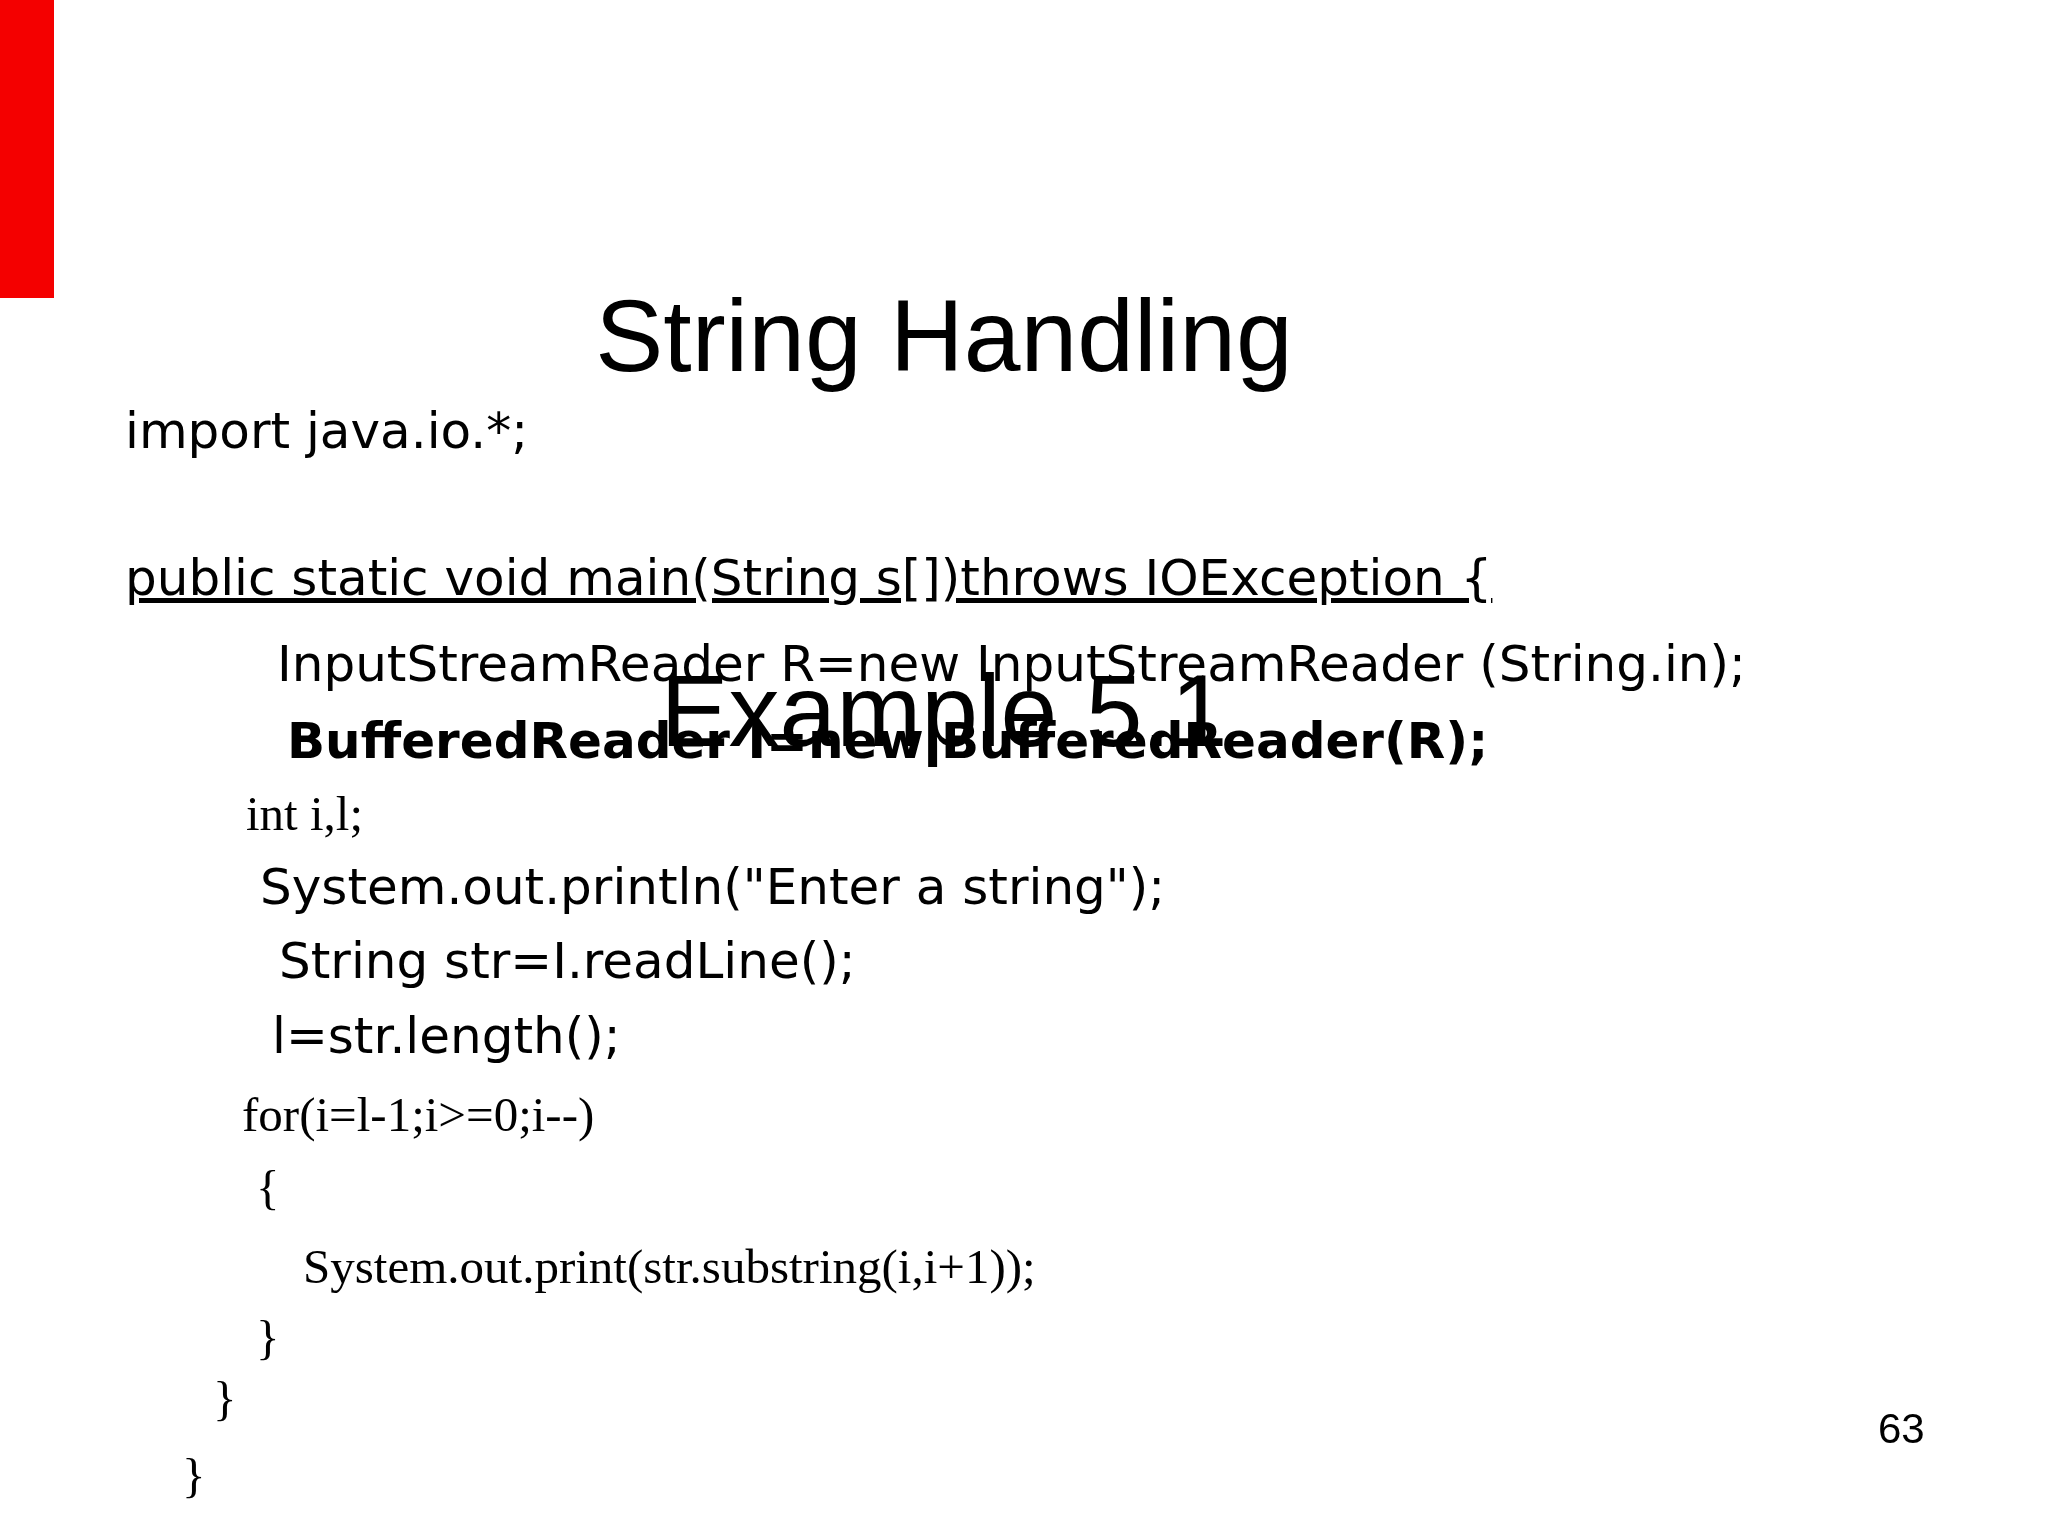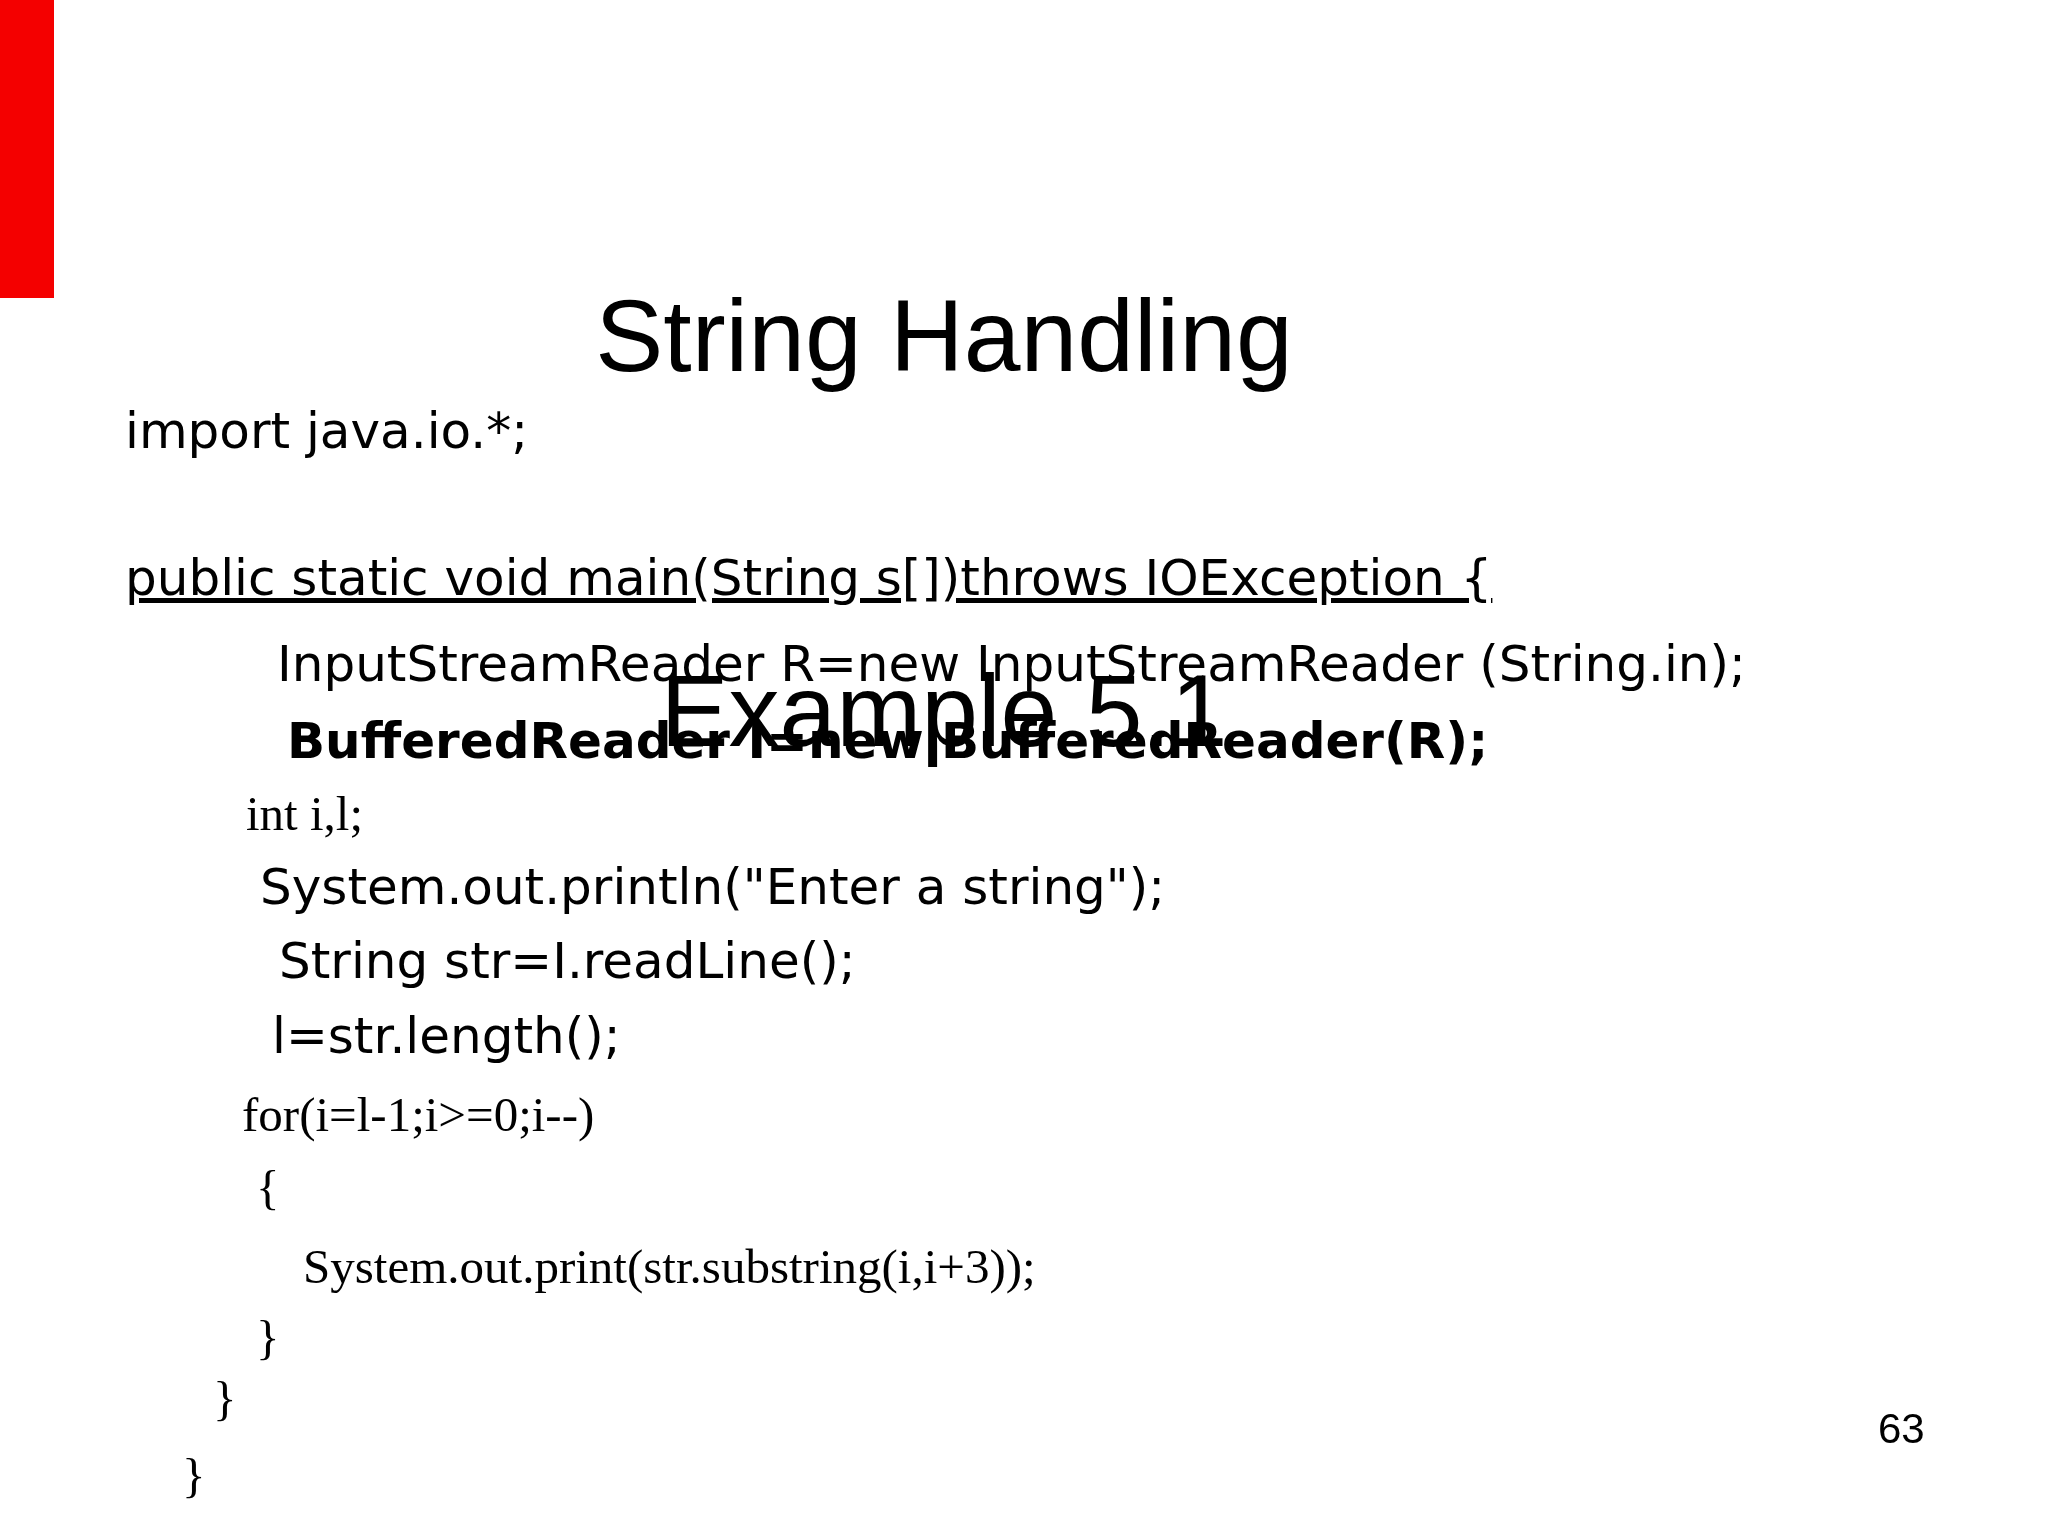--- a/index.html
+++ b/index.html
@@ -88,21 +88,21 @@
   <div class="code-line code-large" style="left:260px; top:862px;">System.out.println("Enter a string");</div>
 
   <div class="code-line code-large" style="left:279px; top:936px;">String str=I.readLine();</div>
 
   <div class="code-line code-large" style="left:272px; top:1011px;">l=str.length();</div>
 
   <div class="code-line code-small" style="left:242px; top:1090px;">for(i=l-1;i&gt;=0;i--)</div>
 
   <div class="code-line code-small" style="left:256px; top:1163px;">{</div>
 
-  <div class="code-line code-small" style="left:303px; top:1242px;">System.out.print(str.substring(i,i+3));</div>
+  <div class="code-line code-small" style="left:303px; top:1242px;">System.out.print(str.substring(i,i+1));</div>
 
   <div class="code-line code-small" style="left:256px; top:1313px;">}</div>
 
   <div class="code-line code-small" style="left:213px; top:1374px;">}</div>
 
   <div class="code-line code-small" style="left:182px; top:1451px;">}</div>
 
   <div class="page-number">63</div>
 
 </div>

